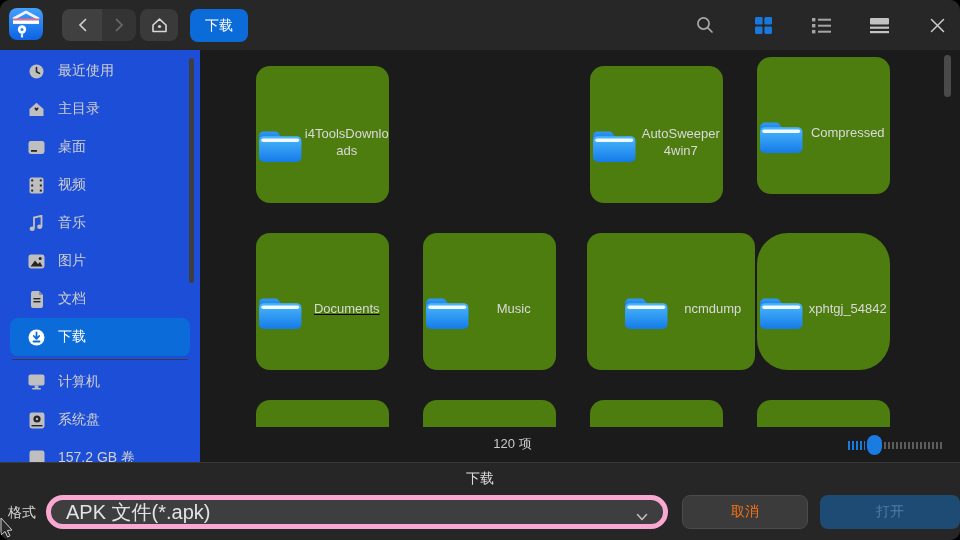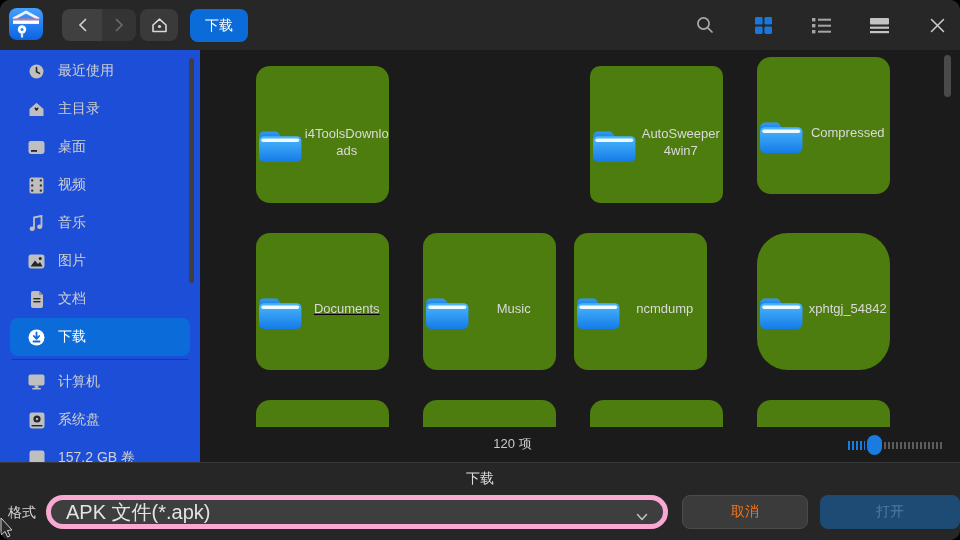--- a/index.html
+++ b/index.html
@@ -284,21 +284,21 @@
               <stop offset="0" stop-color="#2f9bf4"></stop>
               <stop offset="1" stop-color="#1268cc"></stop>
             </linearGradient>
           </defs>
           <path d="M4 12 C4 8.7 6.7 6 10 6 h15 c2 0 3.9 0.9 5 2.4 l3.4 4.6 h20.6 c3.3 0 6 2.7 6 6 v3 H4 z" fill="url(#bgr)"></path>
           <rect x="4" y="12" width="56" height="34" rx="6.5" fill="url(#fg)"></rect>
           <rect x="7" y="15" width="50" height="4.6" rx="2.3" fill="#ffffff" opacity="0.92"></rect>
         </svg>
       <div class="clabel">i4ToolsDownloads</div>
     </div>
-    <div class="card" style="left:390px;top:16px;border-radius:10px;">
+    <div class="card" style="left:390px;top:16px;">
       <svg width="62" height="50" viewBox="0 0 64 50">
           <path d="M4 12 C4 8.7 6.7 6 10 6 h15 c2 0 3.9 0.9 5 2.4 l3.4 4.6 h20.6 c3.3 0 6 2.7 6 6 v3 H4 z" fill="url(#bgr)"></path>
           <rect x="4" y="12" width="56" height="34" rx="6.5" fill="url(#fg)"></rect>
           <rect x="7" y="15" width="50" height="4.6" rx="2.3" fill="#ffffff" opacity="0.92"></rect>
         </svg>
       <div class="clabel">AutoSweeper4win7</div>
     </div>
     <div class="card" style="left:557px;top:7px;">
       <svg width="62" height="50" viewBox="0 0 64 50">
           <path d="M4 12 C4 8.7 6.7 6 10 6 h15 c2 0 3.9 0.9 5 2.4 l3.4 4.6 h20.6 c3.3 0 6 2.7 6 6 v3 H4 z" fill="url(#bgr)"></path>
@@ -317,21 +317,21 @@
       <div class="clabel">Documents</div>
     </div>
     <div class="card" style="left:223px;top:183px;">
       <svg width="62" height="50" viewBox="0 0 64 50">
           <path d="M4 12 C4 8.7 6.7 6 10 6 h15 c2 0 3.9 0.9 5 2.4 l3.4 4.6 h20.6 c3.3 0 6 2.7 6 6 v3 H4 z" fill="url(#bgr)"></path>
           <rect x="4" y="12" width="56" height="34" rx="6.5" fill="url(#fg)"></rect>
           <rect x="7" y="15" width="50" height="4.6" rx="2.3" fill="#ffffff" opacity="0.92"></rect>
         </svg>
       <div class="clabel">Music</div>
     </div>
-    <div class="card" style="left:374px;top:183px;">
+    <div class="card" style="left:387px;top:183px;padding-left:35px;">
       <svg width="62" height="50" viewBox="0 0 64 50">
           <path d="M4 12 C4 8.7 6.7 6 10 6 h15 c2 0 3.9 0.9 5 2.4 l3.4 4.6 h20.6 c3.3 0 6 2.7 6 6 v3 H4 z" fill="url(#bgr)"></path>
           <rect x="4" y="12" width="56" height="34" rx="6.5" fill="url(#fg)"></rect>
           <rect x="7" y="15" width="50" height="4.6" rx="2.3" fill="#ffffff" opacity="0.92"></rect>
         </svg>
       <div class="clabel">ncmdump</div>
     </div>
     <div class="card" style="left:557px;top:183px;border-radius:31px;">
       <svg width="62" height="50" viewBox="0 0 64 50">
           <path d="M4 12 C4 8.7 6.7 6 10 6 h15 c2 0 3.9 0.9 5 2.4 l3.4 4.6 h20.6 c3.3 0 6 2.7 6 6 v3 H4 z" fill="url(#bgr)"></path>

